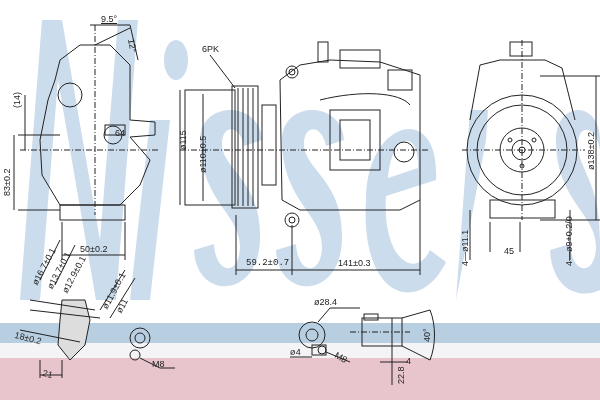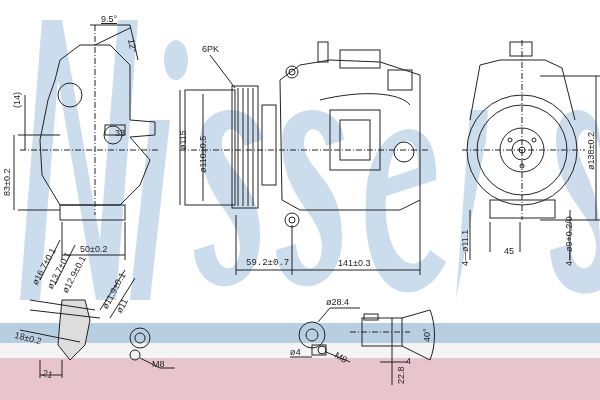--- a/index.html
+++ b/index.html
@@ -152,21 +152,21 @@
     <path d="M430,310 C436,325 436,345 430,360"></path>
     <line x1="392" y1="346" x2="392" y2="385"></line>
     <line x1="380" y1="362" x2="408" y2="362"></line>
   </g>
 </svg>
 
 <span class="lbl" style="left:101px;top:14px;text-decoration:underline;">9.5°</span>
 <span class="lbl rot" style="left:136px;top:38px;transform:rotate(80deg);">12°</span>
 <span class="lbl rot" style="left:12px;top:108px;transform:rotate(-90deg);">(14)</span>
 <span class="lbl rot" style="left:2px;top:196px;transform:rotate(-90deg);">83±0.2</span>
-<span class="lbl" style="left:115px;top:128px;">33</span>
+<span class="lbl" style="left:115px;top:128px;">64</span>
 <span class="lbl" style="left:80px;top:244px;">50±0.2</span>
 
 <span class="lbl" style="left:202px;top:44px;text-align:center;">6PK</span>
 <span class="lbl rot" style="left:178px;top:150px;transform:rotate(-90deg);">ø115</span>
 <span class="lbl rot" style="left:198px;top:173px;transform:rotate(-90deg);">ø110±0.5</span>
 <span class="lbl" style="left:246px;top:258px;font-family:Liberation Mono, monospace;">59.2±0.7</span>
 <span class="lbl" style="left:338px;top:258px;">141±0.3</span>
 
 <span class="lbl rot" style="left:586px;top:170px;transform:rotate(-90deg);">ø138±0.2</span>
 <span class="lbl" style="left:504px;top:246px;">45</span>
@@ -175,18 +175,18 @@
 
 <span class="lbl rot" style="left:30px;top:282px;transform:rotate(-62deg);">ø16.7±0.1</span>
 <span class="lbl rot" style="left:45px;top:286px;transform:rotate(-62deg);">ø13.7±0.1</span>
 <span class="lbl rot" style="left:60px;top:290px;transform:rotate(-62deg);">ø12.9±0.1</span>
 <span class="lbl rot" style="left:100px;top:306px;transform:rotate(-62deg);">ø11.9±0.1</span>
 <span class="lbl rot" style="left:114px;top:310px;transform:rotate(-62deg);">ø11</span>
 <span class="lbl rot" style="left:16px;top:330px;transform:rotate(14deg);">18±0.2</span>
 <span class="lbl rot" style="left:44px;top:368px;transform:rotate(14deg);">21</span>
 <span class="lbl" style="left:152px;top:359px;">M8</span>
 
-<span class="lbl" style="left:326px;top:297px;">ø28.4</span>
+<span class="lbl" style="left:314px;top:297px;">ø28.4</span>
 <span class="lbl" style="left:290px;top:348px;font-family:Liberation Mono, monospace;">ø4</span>
 <span class="lbl rot" style="left:338px;top:350px;transform:rotate(30deg);">M8</span>
 <span class="lbl rot" style="left:422px;top:342px;transform:rotate(-90deg);">40°</span>
 <span class="lbl" style="left:406px;top:356px;">4</span>
 <span class="lbl rot" style="left:396px;top:384px;transform:rotate(-90deg);">22.8</span>
 
 </body></html>

